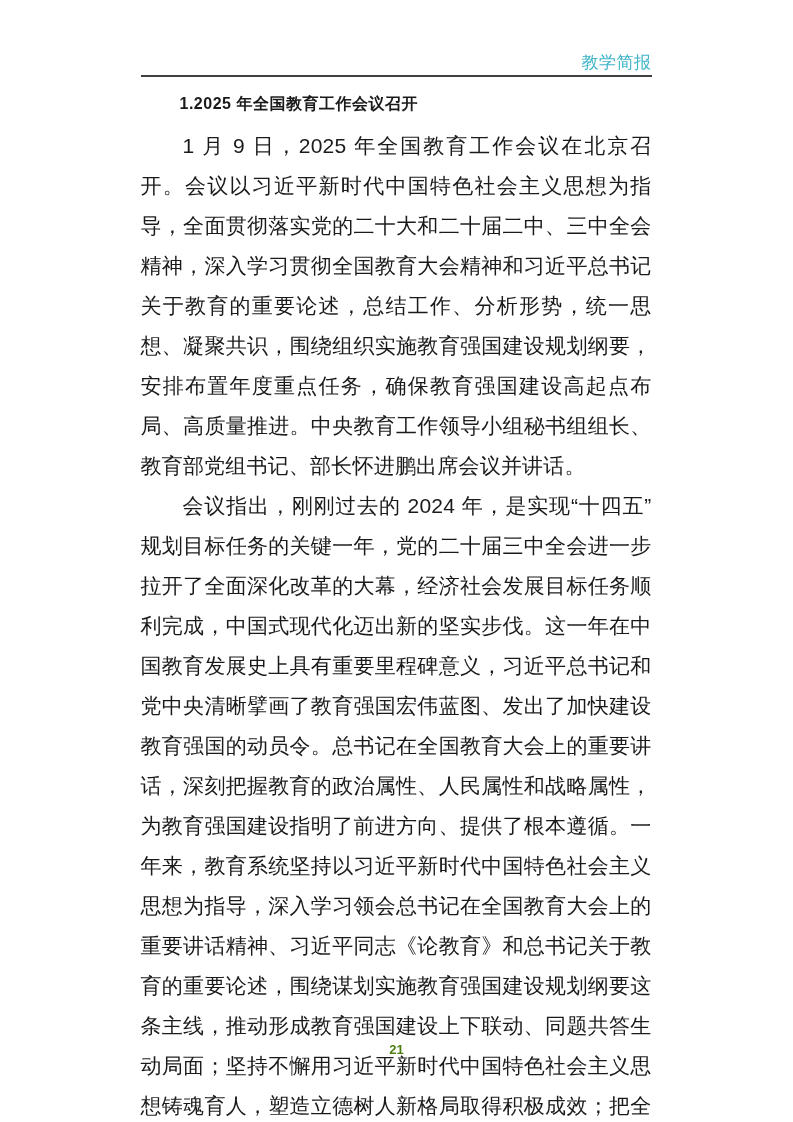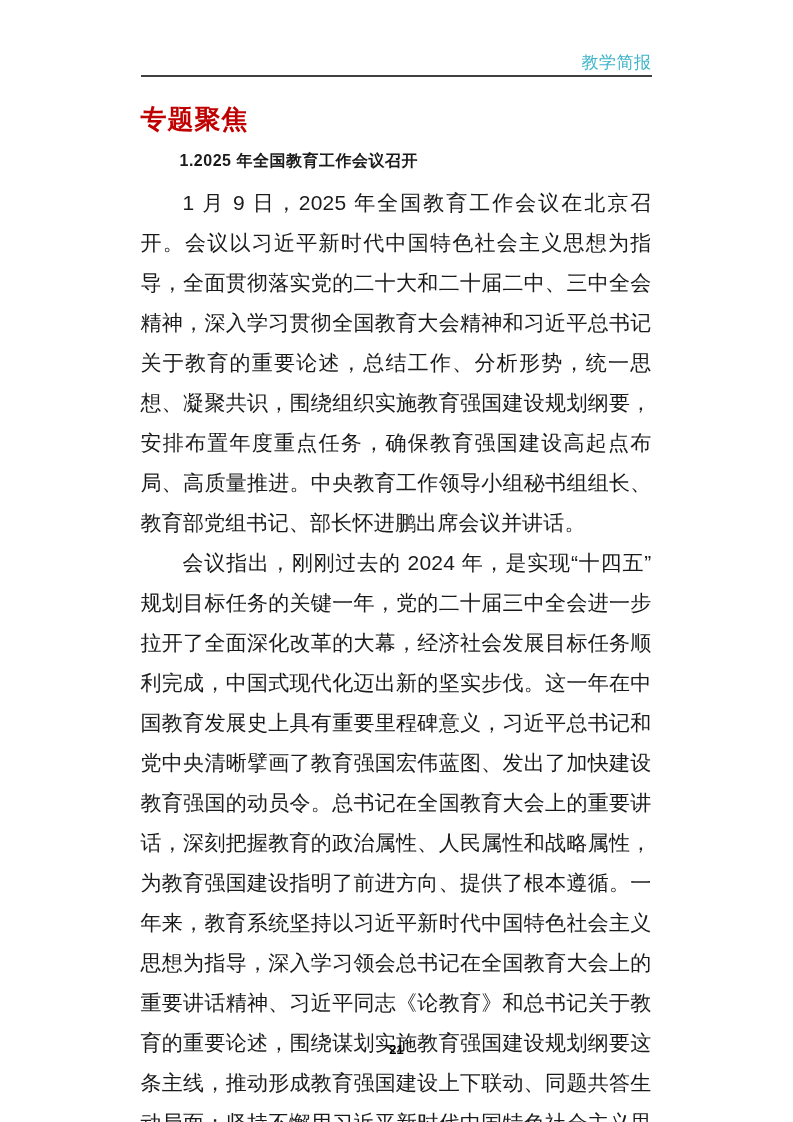--- a/index.html
+++ b/index.html
@@ -71,35 +71,34 @@
   .footer {
     position: absolute;
     left: 0;
     right: 0;
     top: 1040px;
     text-align: center;
   }
   .page-number {
     font-size: 13px;
     font-weight: bold;
-    color: #000000;
+    color: #4d7c0f;
   }
 </style>
 </head>
 <body>
 
 <div class="page">
 
   <header class="header">
     <span class="journal">教学简报</span>
     <div class="rule"></div>
   </header>
 
   <main class="content">
-    <h1 class="section-title">专题聚焦</h1>
 
     <h2 class="article-heading">1.2025 年全国教育工作会议召开</h2>
 
     <p class="body-para">1 月 9 日，2025 年全国教育工作会议在北京召开。会议以习近平新时代中国特色社会主义思想为指导，全面贯彻落实党的二十大和二十届二中、三中全会精神，深入学习贯彻全国教育大会精神和习近平总书记关于教育的重要论述，总结工作、分析形势，统一思想、凝聚共识，围绕组织实施教育强国建设规划纲要，安排布置年度重点任务，确保教育强国建设高起点布局、高质量推进。中央教育工作领导小组秘书组组长、教育部党组书记、部长怀进鹏出席会议并讲话。</p>
 
     <p class="body-para">会议指出，刚刚过去的 2024 年，是实现“十四五”规划目标任务的关键一年，党的二十届三中全会进一步拉开了全面深化改革的大幕，经济社会发展目标任务顺利完成，中国式现代化迈出新的坚实步伐。这一年在中国教育发展史上具有重要里程碑意义，习近平总书记和党中央清晰擘画了教育强国宏伟蓝图、发出了加快建设教育强国的动员令。总书记在全国教育大会上的重要讲话，深刻把握教育的政治属性、人民属性和战略属性，为教育强国建设指明了前进方向、提供了根本遵循。一年来，教育系统坚持以习近平新时代中国特色社会主义思想为指导，深入学习领会总书记在全国教育大会上的重要讲话精神、习近平同志《论教育》和总书记关于教育的重要论述，围绕谋划实施教育强国建设规划纲要这条主线，推动形成教育强国建设上下联动、同题共答生动局面；坚持不懈用习近平新时代中国特色社会主义思想铸魂育人，塑造立德树人新格局取得积极成效；把全面提高人才自主培养质量、支撑高水平科技自立自强作为主攻方向，教育战略服务能力有效提升；着力解决人民群众急难愁盼问题，一系列教育民生实事惠及千家万户；深入推进教育改革和对外开放，教育事业发展的动力活力进一步激发；持续加强党的建设，教育系统保持总体稳定。一</p>
   </main>
 
   <footer class="footer">
     <span class="page-number">21</span>

